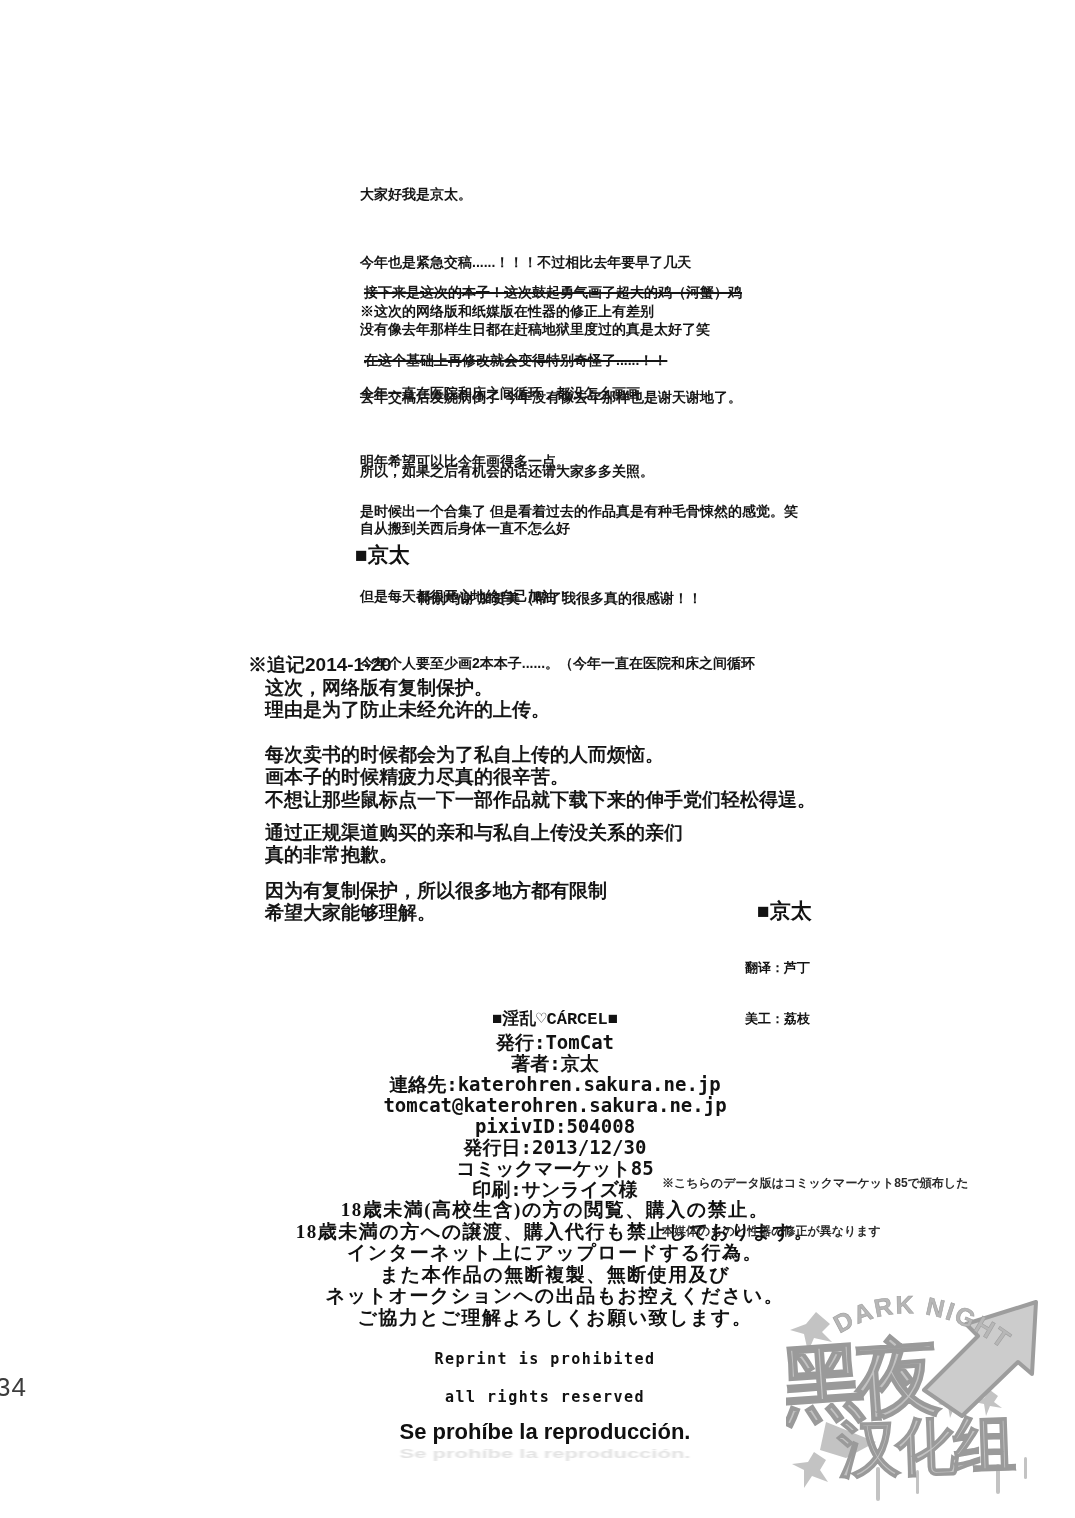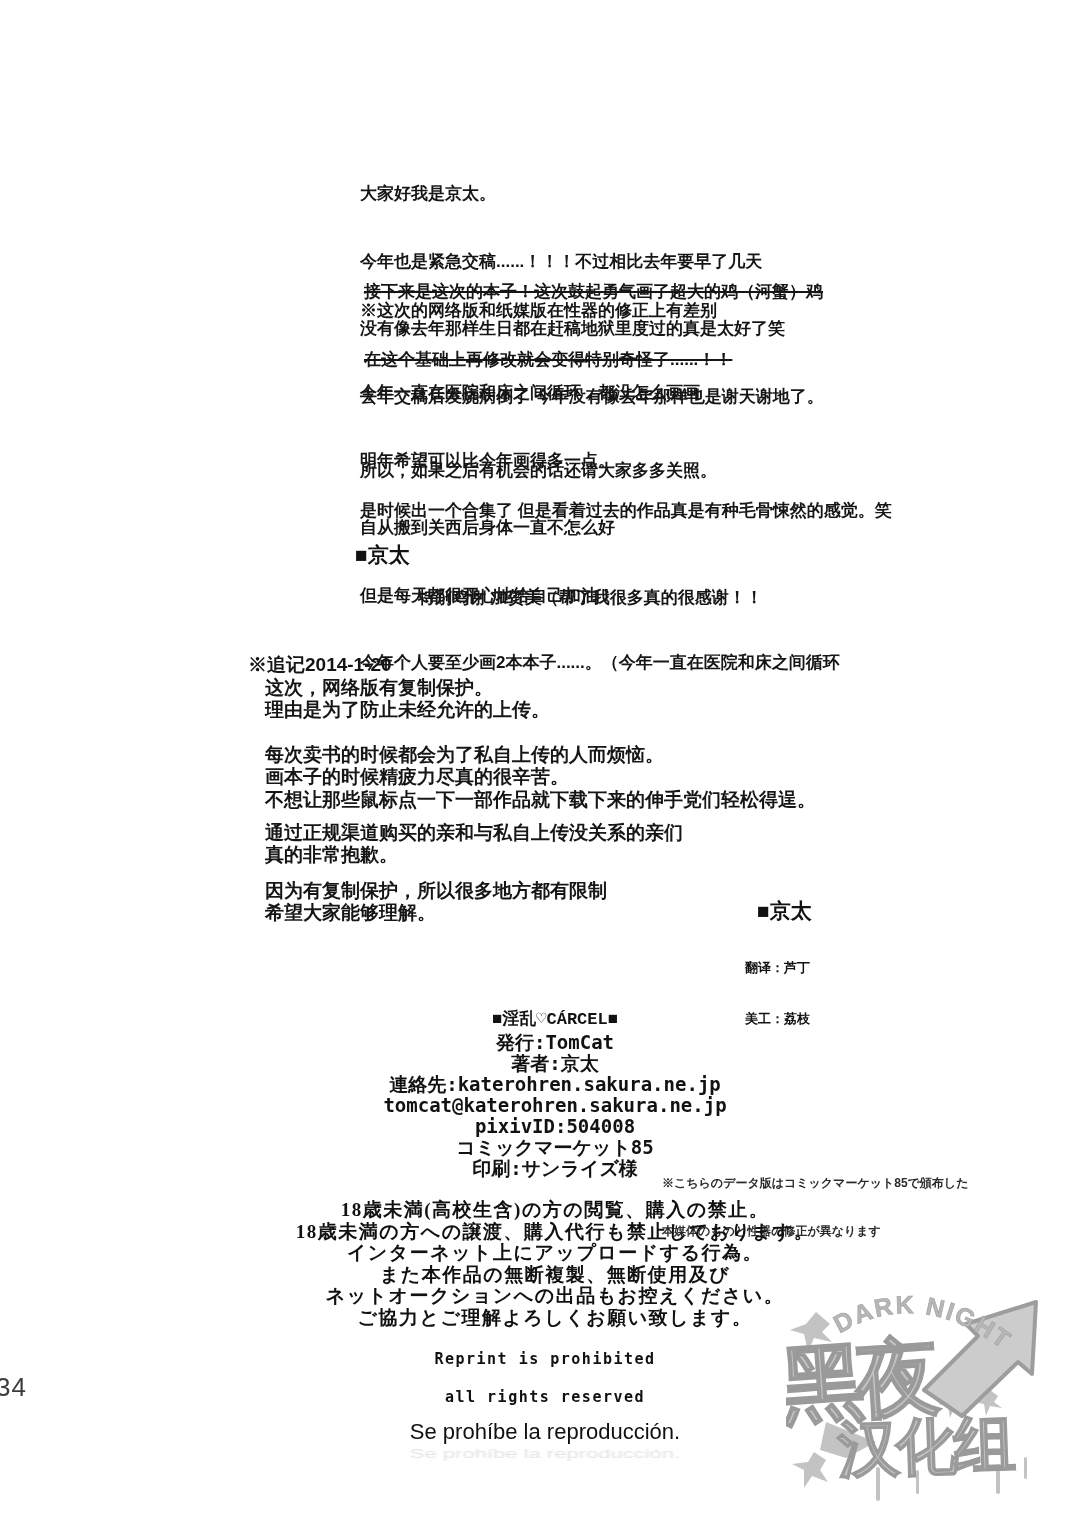--- a/index.html
+++ b/index.html
@@ -1,33 +1,33 @@
 <!DOCTYPE html>
 <html><head>
 <meta charset="utf-8">
 <style>
   html,body{margin:0;padding:0;background:#888;}
   #page{position:relative;width:1075px;height:1518px;background:#ffffff;overflow:hidden;
         font-family:"Liberation Sans",sans-serif;color:#121212;}
-  .cn{font-weight:700;font-size:17px;line-height:22.5px;white-space:pre;color:#161616;}
+  .cn{font-weight:700;font-size:14px;line-height:22.5px;white-space:pre;color:#161616;}
   .block{position:absolute;}
   .strike div{text-decoration:line-through;text-decoration-thickness:2px;}
   .abs{position:absolute;white-space:pre;}
   .ps-line{font-weight:700;font-size:19px;white-space:pre;color:#161616;}
   .sig{font-weight:700;font-size:21px;white-space:pre;}
   .credit{font-weight:700;font-size:13px;line-height:17px;white-space:pre;}
   .colophon{width:520px;text-align:center;}
   .colophon .title{font-family:Liberation Mono, monospace;font-weight:700;font-size:17px;}
   .colophon .cline{font-family:"DejaVu Sans Mono",monospace;font-weight:700;font-size:19px;}
   .colo-note{font-weight:700;font-size:12px;line-height:16px;color:#2a2a2a;white-space:pre;}
   .disclaimer{width:740px;text-align:center;font-family:"Liberation Serif",serif;
               font-weight:700;font-size:19px;line-height:21.5px;letter-spacing:1.5px;color:#111;}
   .foot-en{width:700px;text-align:center;font-family:"DejaVu Sans Mono",monospace;
            font-weight:700;font-size:15px;letter-spacing:1.5px;color:#111;}
-  .foot-es{width:700px;text-align:center;font-weight:400;font-size:22px;color:#101010;}
+  .foot-es{width:700px;text-align:center;font-weight:700;font-size:22px;color:#101010;}
   .echo{opacity:.28;filter:blur(1px);transform:scaleY(.55);color:#9a9a9a;}
   .pagenum{font-size:26px;color:#3c3c3c;letter-spacing:1px;}
   .logo-svg text{font-family:"Liberation Sans",sans-serif;font-weight:700;}
 </style>
 </head>
 <body>
 
 <div id="page">
 
   <div class="block cn" style="left:360px;top:138px;">
@@ -79,20 +79,21 @@
     <div>美工：荔枝</div>
   </div>
 
   <div class="block colophon" style="left:295px;top:1008px;">
     <div class="title" style="line-height:24px;">■淫乱♡CÁRCEL■</div>
     <div class="cline" style="line-height:21px;text-align:center;">発行:TomCat</div>
     <div class="cline" style="line-height:21px;">著者:京太</div>
     <div class="cline" style="line-height:21px;">連絡先:katerohren.sakura.ne.jp</div>
     <div class="cline" style="line-height:21px;">tomcat@katerohren.sakura.ne.jp</div>
     <div class="cline" style="line-height:21px;">pixivID:504008</div>
+    <div class="cline" style="line-height:21px;">発行日:2013/12/30</div>
     <div class="cline" style="line-height:21px;">コミックマーケット85</div>
     <div class="cline" style="line-height:21px;">印刷:サンライズ様</div>
   </div>
 
   <div class="block colo-note" style="left:662px;top:1143px;">
     <div>※こちらのデータ版はコミックマーケット85で頒布した</div>
     <div style="">本媒体のものと性器の修正が異なります</div>
   </div>
 
   <div class="block disclaimer" style="left:185px;top:1199px;">

